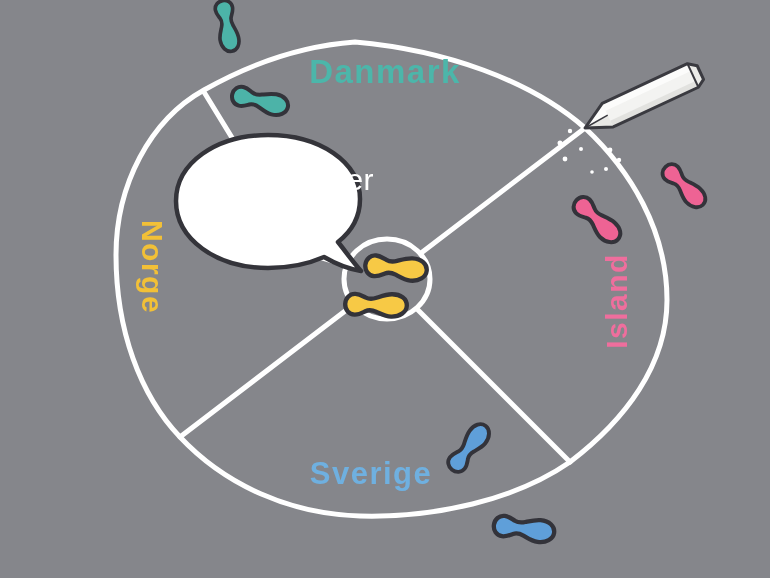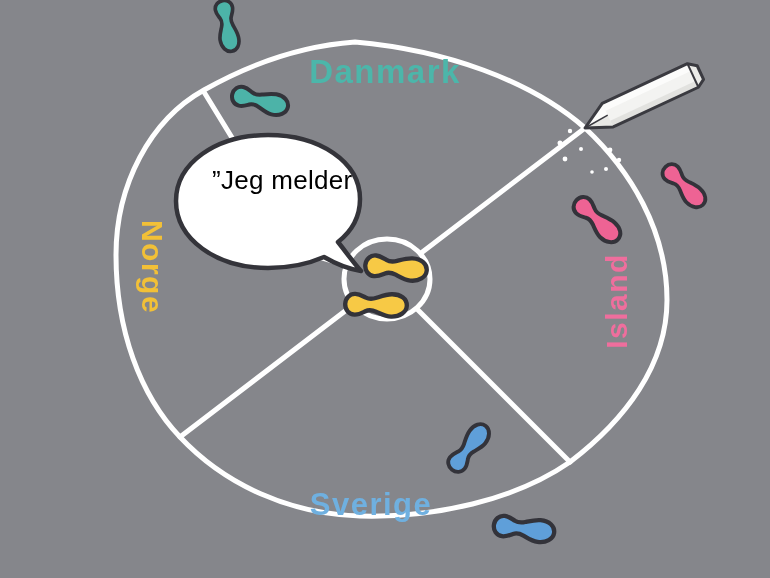--- a/index.html
+++ b/index.html
@@ -15,25 +15,25 @@
     position:absolute;
     font-weight:700;
     white-space:nowrap;
     transform:translate(-50%,-50%);
     letter-spacing:1.5px;
     user-select:none;
   }
   .label-danmark{left:385px;top:72px;font-size:33px;color:#4cb6aa;}
   .label-norge{left:152px;top:267px;font-size:30px;color:#f2c037;transform:translate(-50%,-50%) rotate(90deg);}
   .label-island{left:617px;top:301px;font-size:30px;color:#ef6e9d;transform:translate(-50%,-50%) rotate(-90deg);}
-  .label-sverige{left:371px;top:474px;font-size:31px;color:#6fb0e0;margin-top:31px;}
+  .label-sverige{left:371px;top:474px;font-size:31px;color:#6fb0e0;}
   .bubble-text{
     position:absolute;left:212px;top:164px;
-    font-size:26px;line-height:32px;
-    color:#000000;letter-spacing:.3px;
+    font-size:30px;line-height:32px;
+    color:#ffffff;letter-spacing:.3px;
   }
 </style>
 </head>
 <body>
 
 <div class="stage">
 
   <svg width="770" height="578" viewBox="0 0 770 578">
     <defs>
       <path id="fp" d="M16.5 6.5 C8 6.5 2 13.5 2 22 C2 30.5 8 37.5 16.5 37.5

